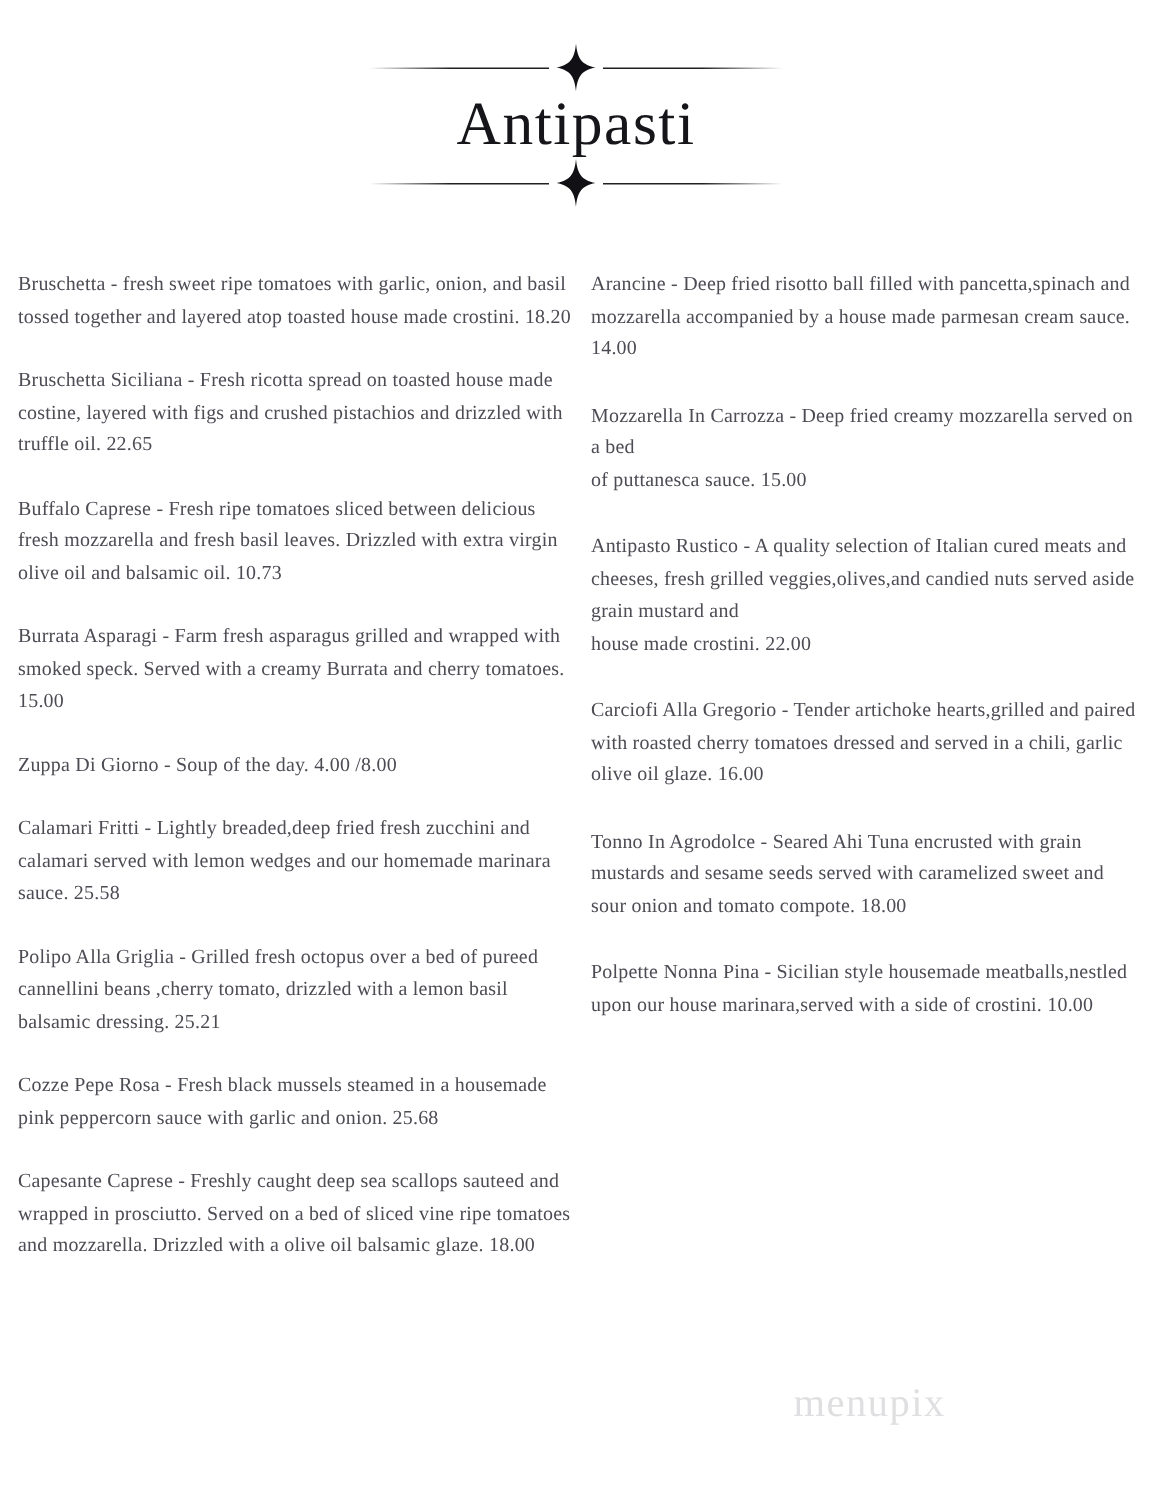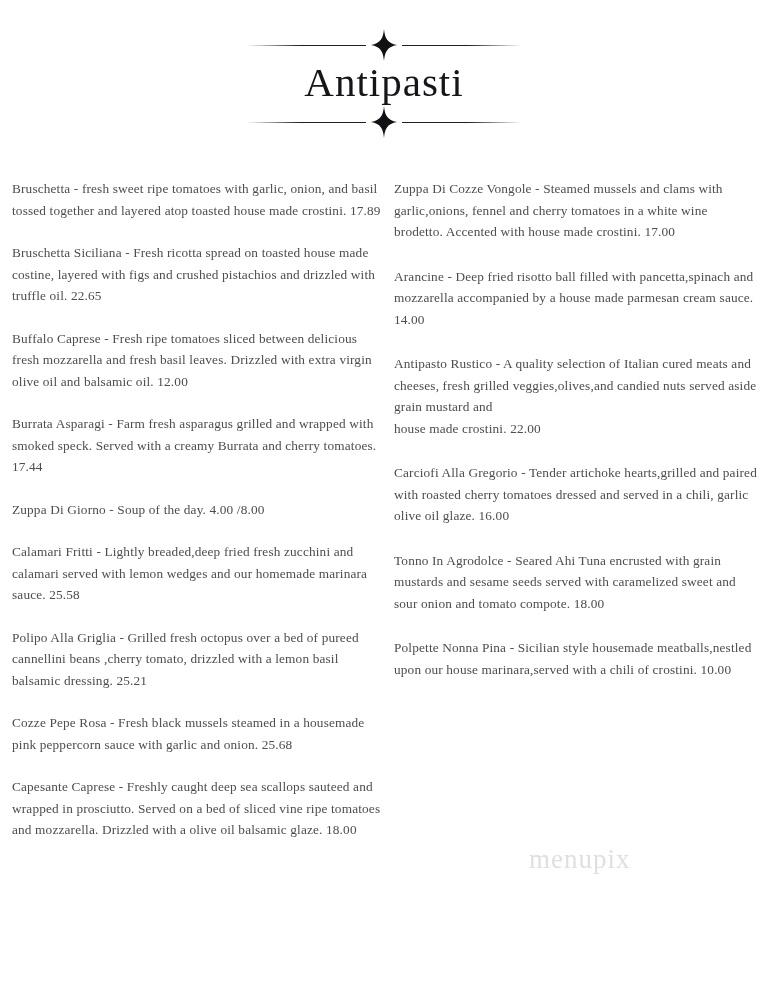--- a/index.html
+++ b/index.html
@@ -98,21 +98,21 @@
   }
   .col-right .item {
     margin-bottom: 23px;
   }
   .item:last-child { margin-bottom: 0; }
 
   
   .watermark {
     position: absolute;
     left: 529px;
-    top: 844px;
+    top: 920px;
     font-family: "Liberation Serif", "DejaVu Serif", serif;
     font-size: 27px;
     letter-spacing: 1px;
     color: rgba(150,150,156,0.30);
     pointer-events: none;
     user-select: none;
   }
 </style>
 </head>
 <body>
@@ -141,38 +141,39 @@
         </svg>
       </span>
       <span class="rule right"></span>
     </div>
 
   </div>
 
   <div class="columns">
 
     <div class="col col-left">
-      <p class="item">Bruschetta - fresh sweet ripe tomatoes with garlic, onion, and basil tossed together and layered atop toasted house made crostini. 17.89</p>
+      <p class="item">Bruschetta - fresh sweet ripe tomatoes with garlic, onion, and basil tossed together and layered atop toasted house made crostini. 18.20</p>
       <p class="item">Bruschetta Siciliana - Fresh ricotta spread on toasted house made costine, layered with figs and crushed pistachios and drizzled with truffle oil.  22.65</p>
-      <p class="item">Buffalo Caprese - Fresh ripe tomatoes sliced between delicious fresh mozzarella and fresh basil leaves. Drizzled with extra virgin olive oil and balsamic oil. 12.00</p>
-      <p class="item">Burrata Asparagi - Farm fresh asparagus grilled and wrapped with smoked speck. Served with a creamy Burrata and cherry tomatoes. 17.44</p>
+      <p class="item">Buffalo Caprese - Fresh ripe tomatoes sliced between delicious fresh mozzarella and fresh basil leaves. Drizzled with extra virgin olive oil and balsamic oil. 10.73</p>
+      <p class="item">Burrata Asparagi - Farm fresh asparagus grilled and wrapped with smoked speck. Served with a creamy Burrata and cherry tomatoes. 15.00</p>
       <p class="item">Zuppa Di Giorno - Soup of the day.  4.00 /8.00</p>
       <p class="item">Calamari Fritti - Lightly breaded,deep fried fresh zucchini and calamari served with lemon wedges and our homemade marinara sauce. 25.58</p>
       <p class="item">Polipo Alla Griglia - Grilled fresh octopus over a bed of pureed cannellini beans ,cherry tomato, drizzled with a lemon basil balsamic dressing. 25.21</p>
       <p class="item">Cozze Pepe Rosa - Fresh black mussels steamed in a housemade pink peppercorn sauce with garlic and onion. 25.68</p>
       <p class="item">Capesante Caprese - Freshly caught deep sea scallops sauteed and wrapped in prosciutto. Served on a bed of sliced vine ripe tomatoes and mozzarella. Drizzled with a olive oil balsamic glaze. 18.00</p>
     </div>
 
     <div class="col col-right">
-      <p class="item">Zuppa Di Cozze Vongole - Steamed mussels and clams with garlic,onions, fennel and cherry tomatoes in a white wine brodetto. Accented with house made crostini. 17.00</p>
       <p class="item">Arancine - Deep fried risotto ball filled with pancetta,spinach and mozzarella accompanied by a house made parmesan cream sauce. 14.00</p>
+      <p class="item">Mozzarella In Carrozza - Deep fried creamy mozzarella served on a bed
+of puttanesca sauce. 15.00</p>
       <p class="item">Antipasto Rustico - A quality selection of Italian cured meats and cheeses, fresh grilled veggies,olives,and candied nuts served aside grain mustard and
 house made crostini.  22.00</p>
       <p class="item">Carciofi Alla Gregorio - Tender artichoke hearts,grilled and paired with roasted cherry tomatoes dressed and served in a chili, garlic olive oil glaze. 16.00</p>
       <p class="item">Tonno In Agrodolce - Seared Ahi Tuna encrusted with grain mustards and sesame seeds served with caramelized sweet and sour onion and tomato compote. 18.00</p>
-      <p class="item">Polpette Nonna Pina - Sicilian style housemade meatballs,nestled upon our house marinara,served with a chili of crostini. 10.00</p>
+      <p class="item">Polpette Nonna Pina - Sicilian style housemade meatballs,nestled upon our house marinara,served with a side of crostini. 10.00</p>
     </div>
 
   </div>
 
   <div class="watermark">menupix</div>
 
 </div>
 
 </body></html>

